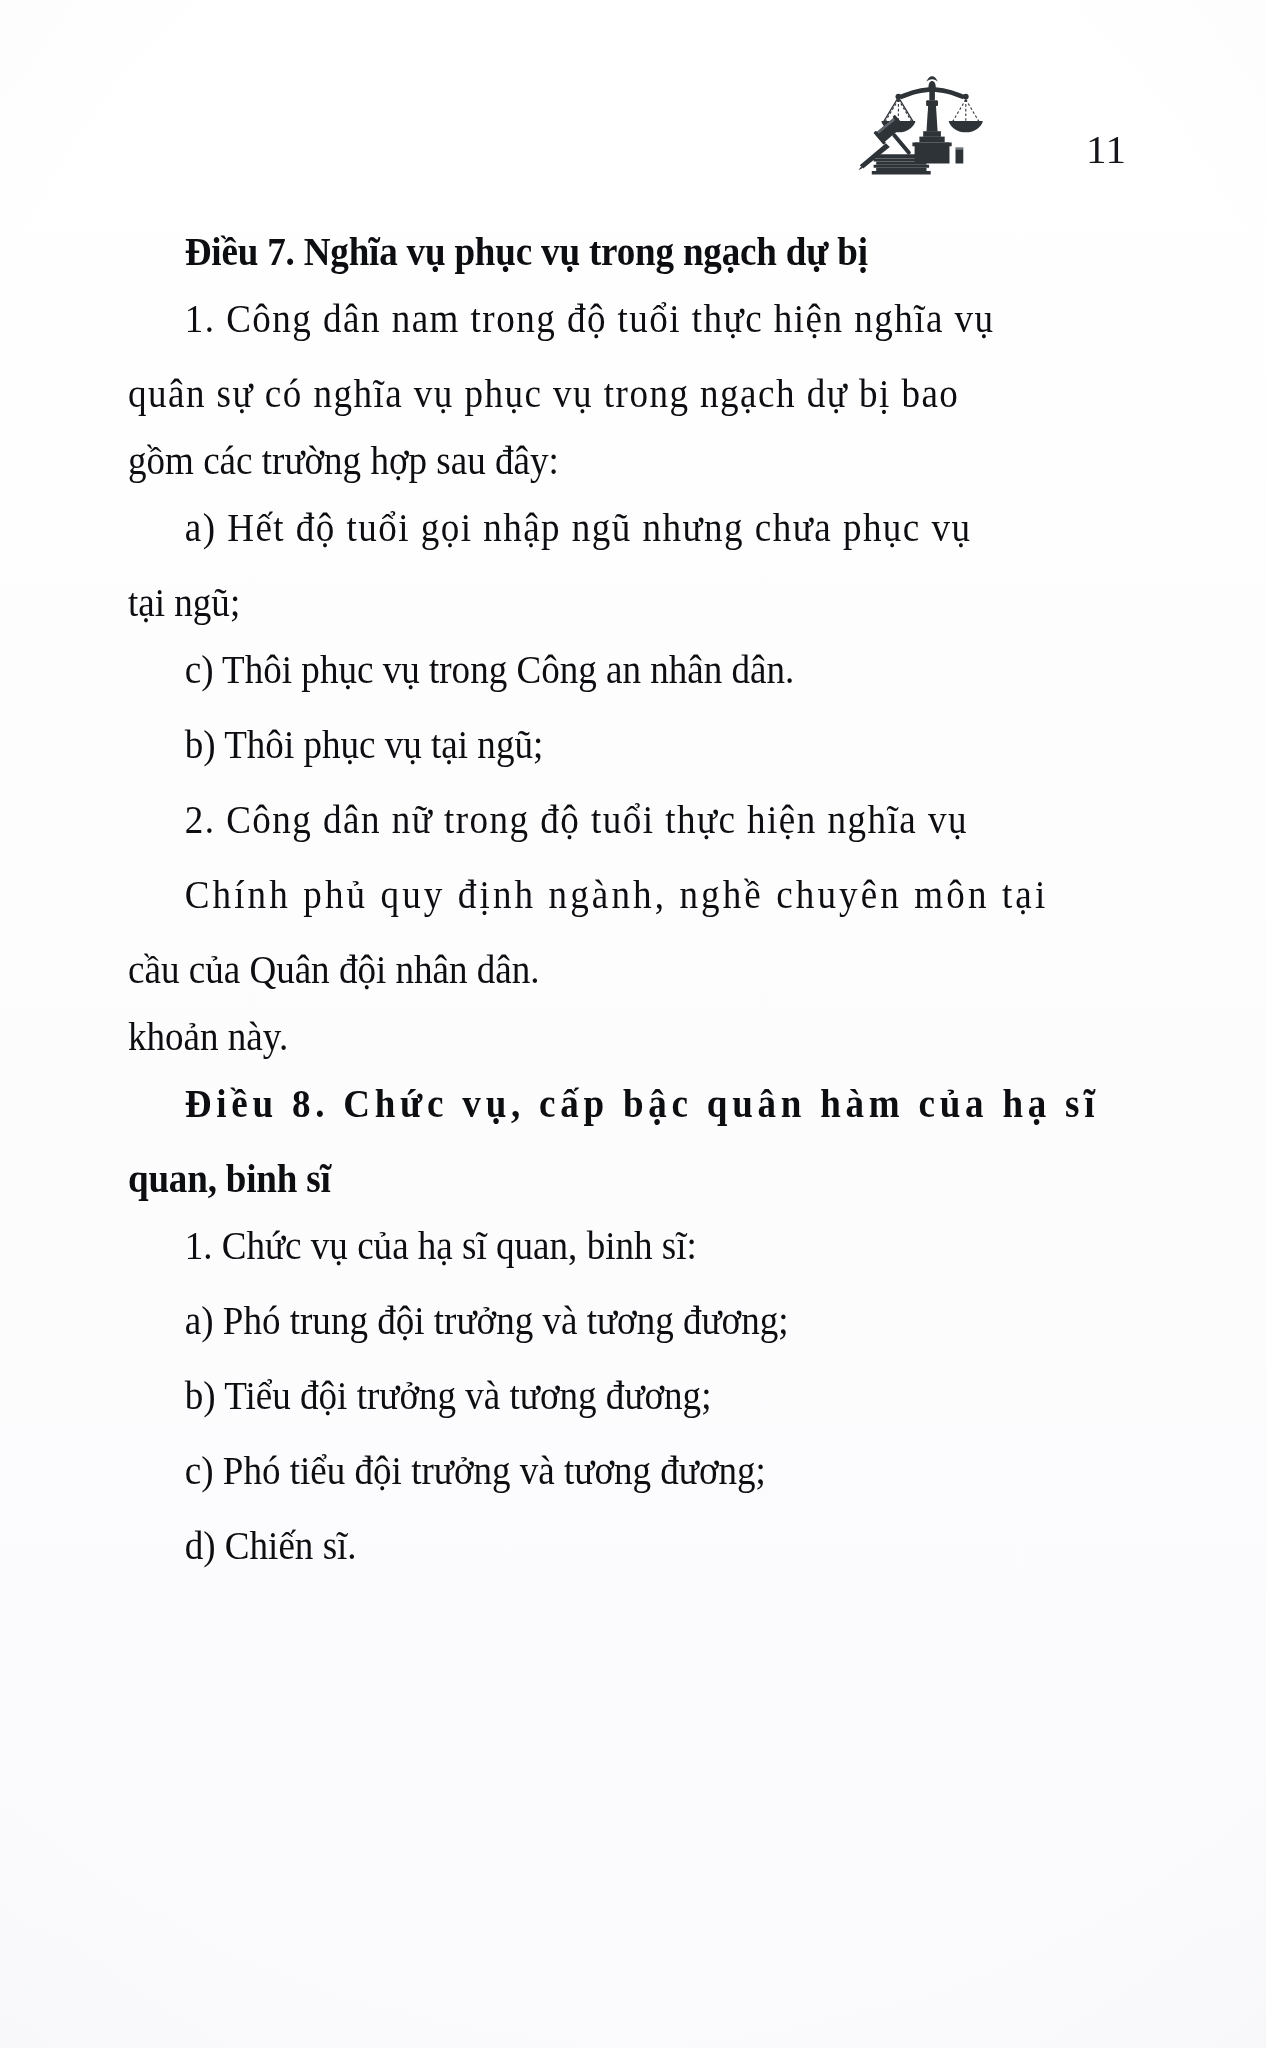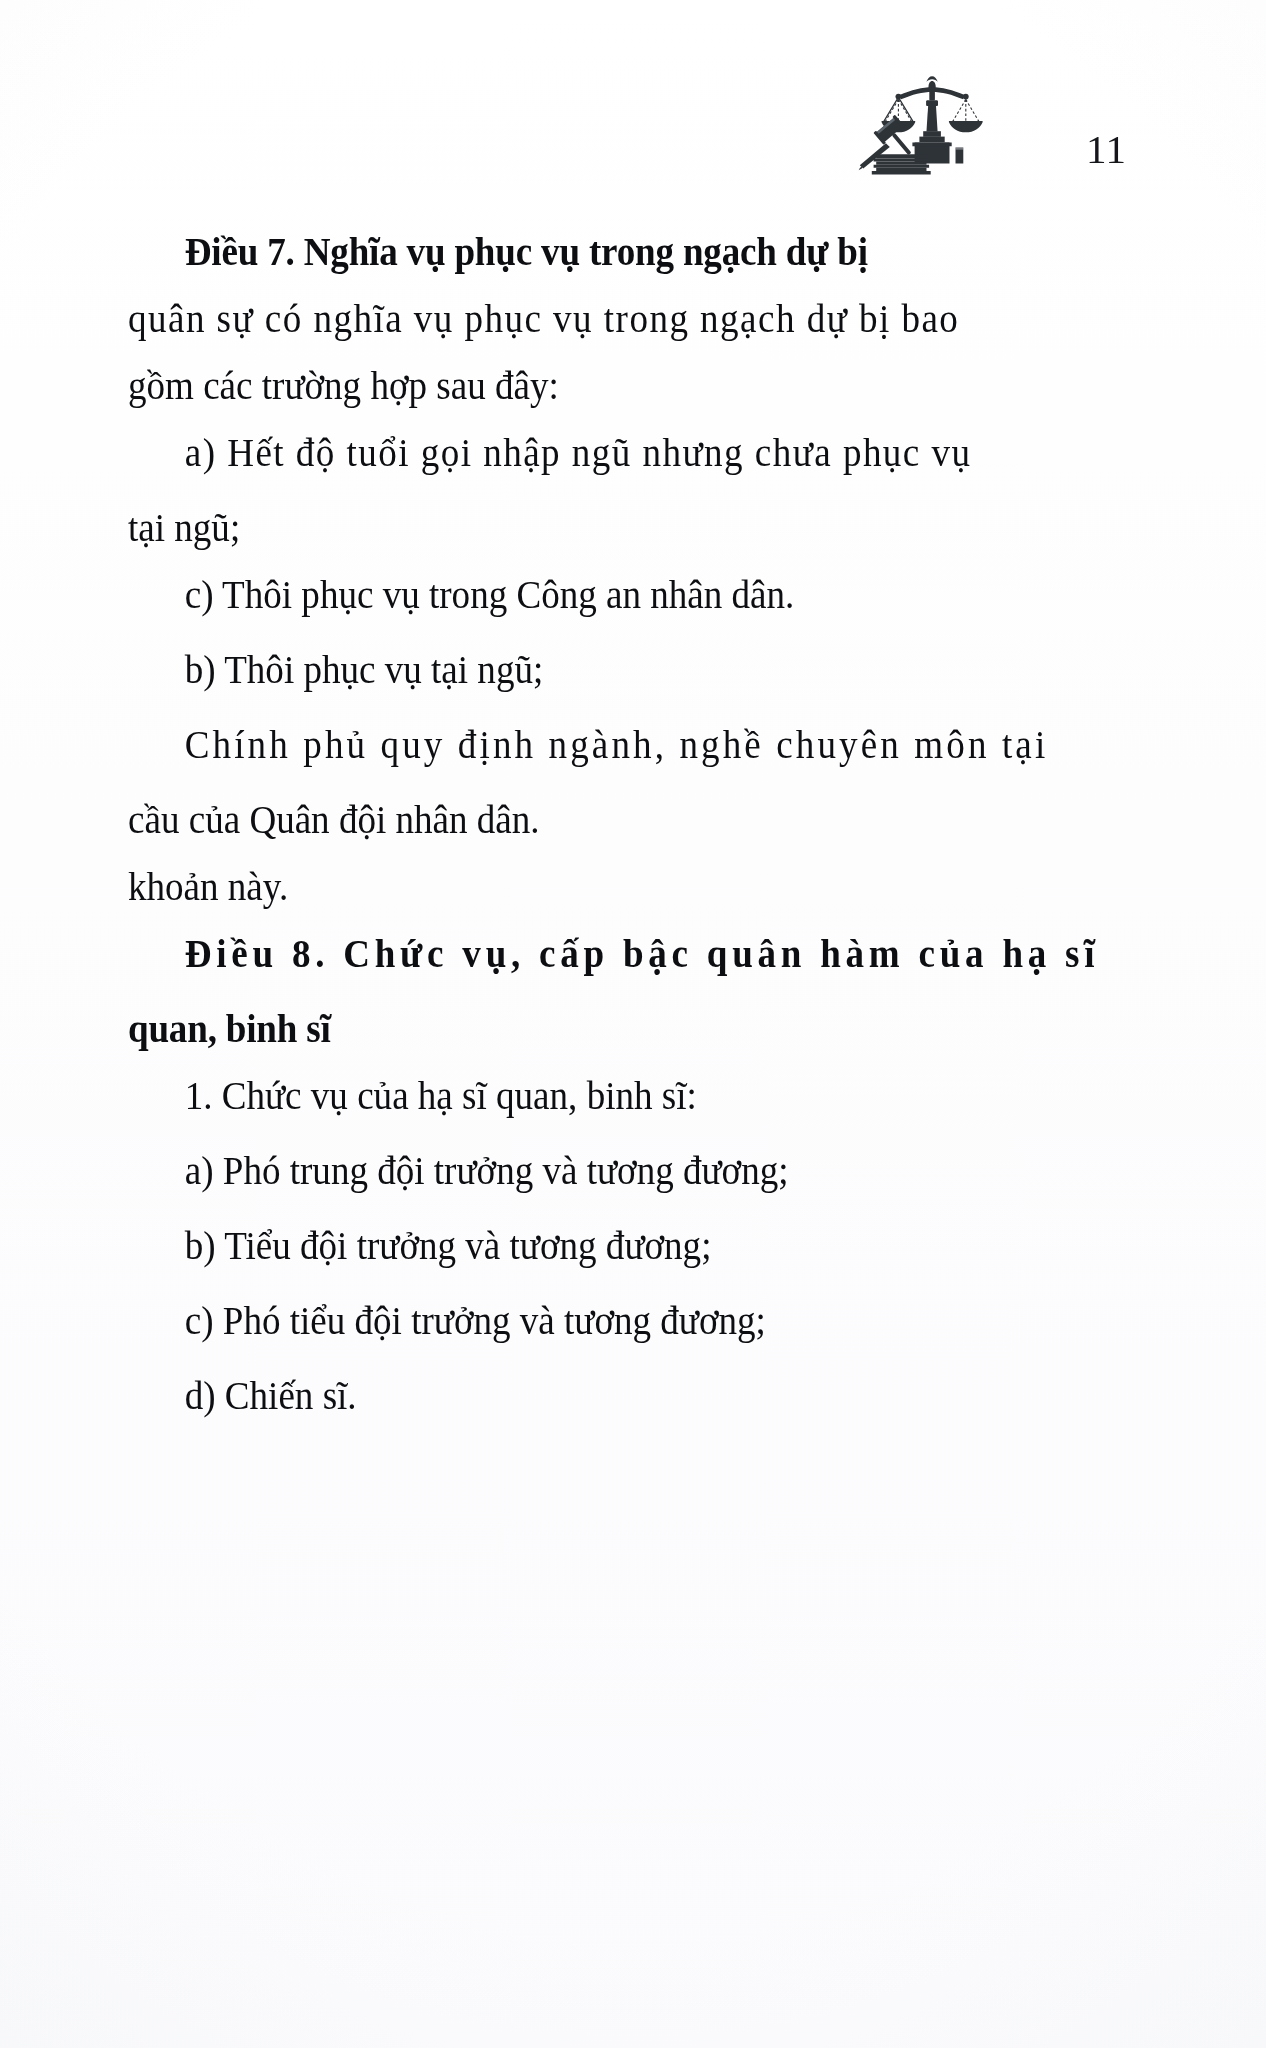--- a/index.html
+++ b/index.html
@@ -181,20 +181,23 @@
 
     <div id="page-number">11</div>
   </div>
 
   <div id="content">
 
     <div class="row">
       <div class="line bold indent">Điều 7. Nghĩa vụ phục vụ trong ngạch dự bị</div>
     </div>
 
+    <div class="row gap">
+      <div class="line indent track-1">1. Công dân nam trong độ tuổi thực hiện nghĩa vụ</div>
+    </div>
     <div class="row">
       <div class="line track-1">quân sự có nghĩa vụ phục vụ trong ngạch dự bị bao</div>
     </div>
     <div class="row">
       <div class="line">gồm các trường hợp sau đây:</div>
     </div>
 
     <div class="row gap">
       <div class="line indent track-1">a) Hết độ tuổi gọi nhập ngũ nhưng chưa phục vụ</div>
     </div>
@@ -204,20 +207,23 @@
 
     <div class="row gap">
       <div class="line indent">c) Thôi phục vụ trong Công an nhân dân.</div>
     </div>
 
     <div class="row gap">
       <div class="line indent">b) Thôi phục vụ tại ngũ;</div>
     </div>
 
     <div class="row gap">
+      <div class="line indent track-1">2. Công dân nữ trong độ tuổi thực hiện nghĩa vụ</div>
+    </div>
+    <div class="row gap">
       <div class="line indent track-2">Chính phủ quy định ngành, nghề chuyên môn tại</div>
     </div>
 
     <div class="row">
       <div class="line">cầu của Quân đội nhân dân.</div>
     </div>
     <div class="row">
       <div class="line">khoản này.</div>
     </div>
 

